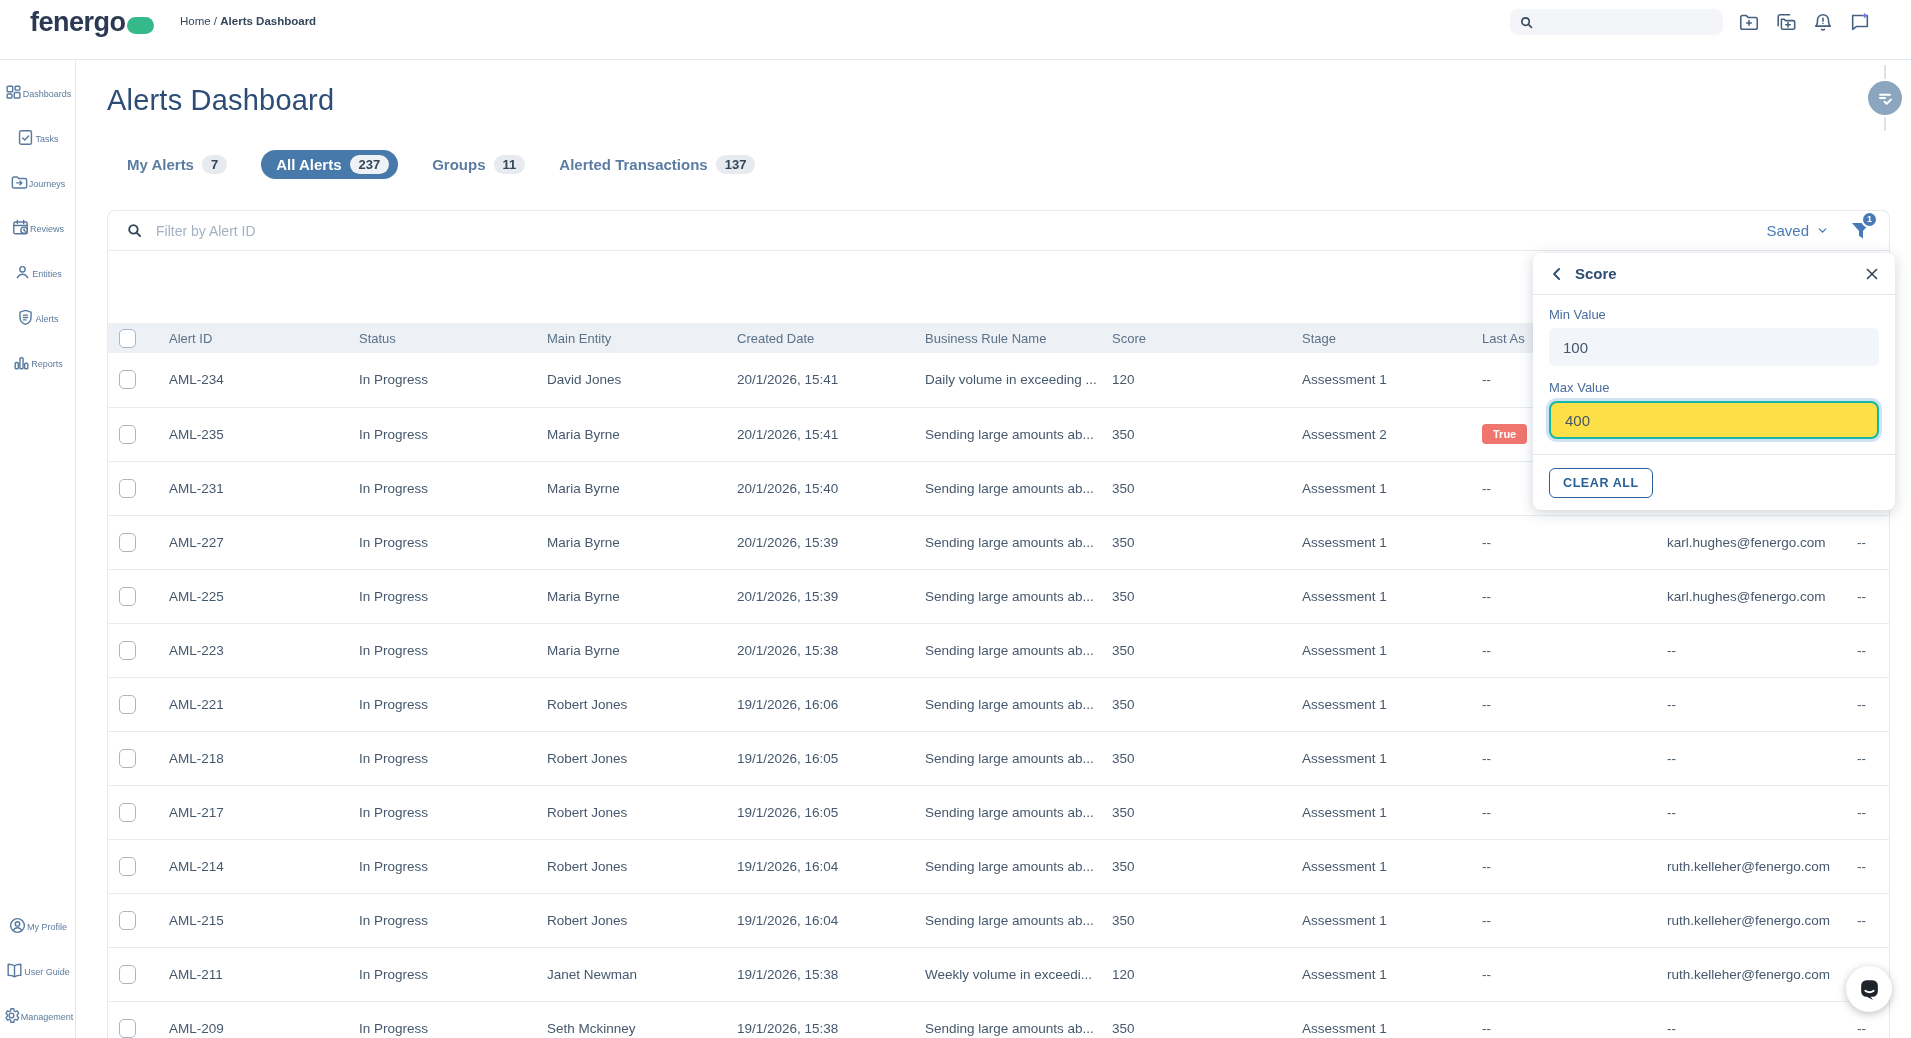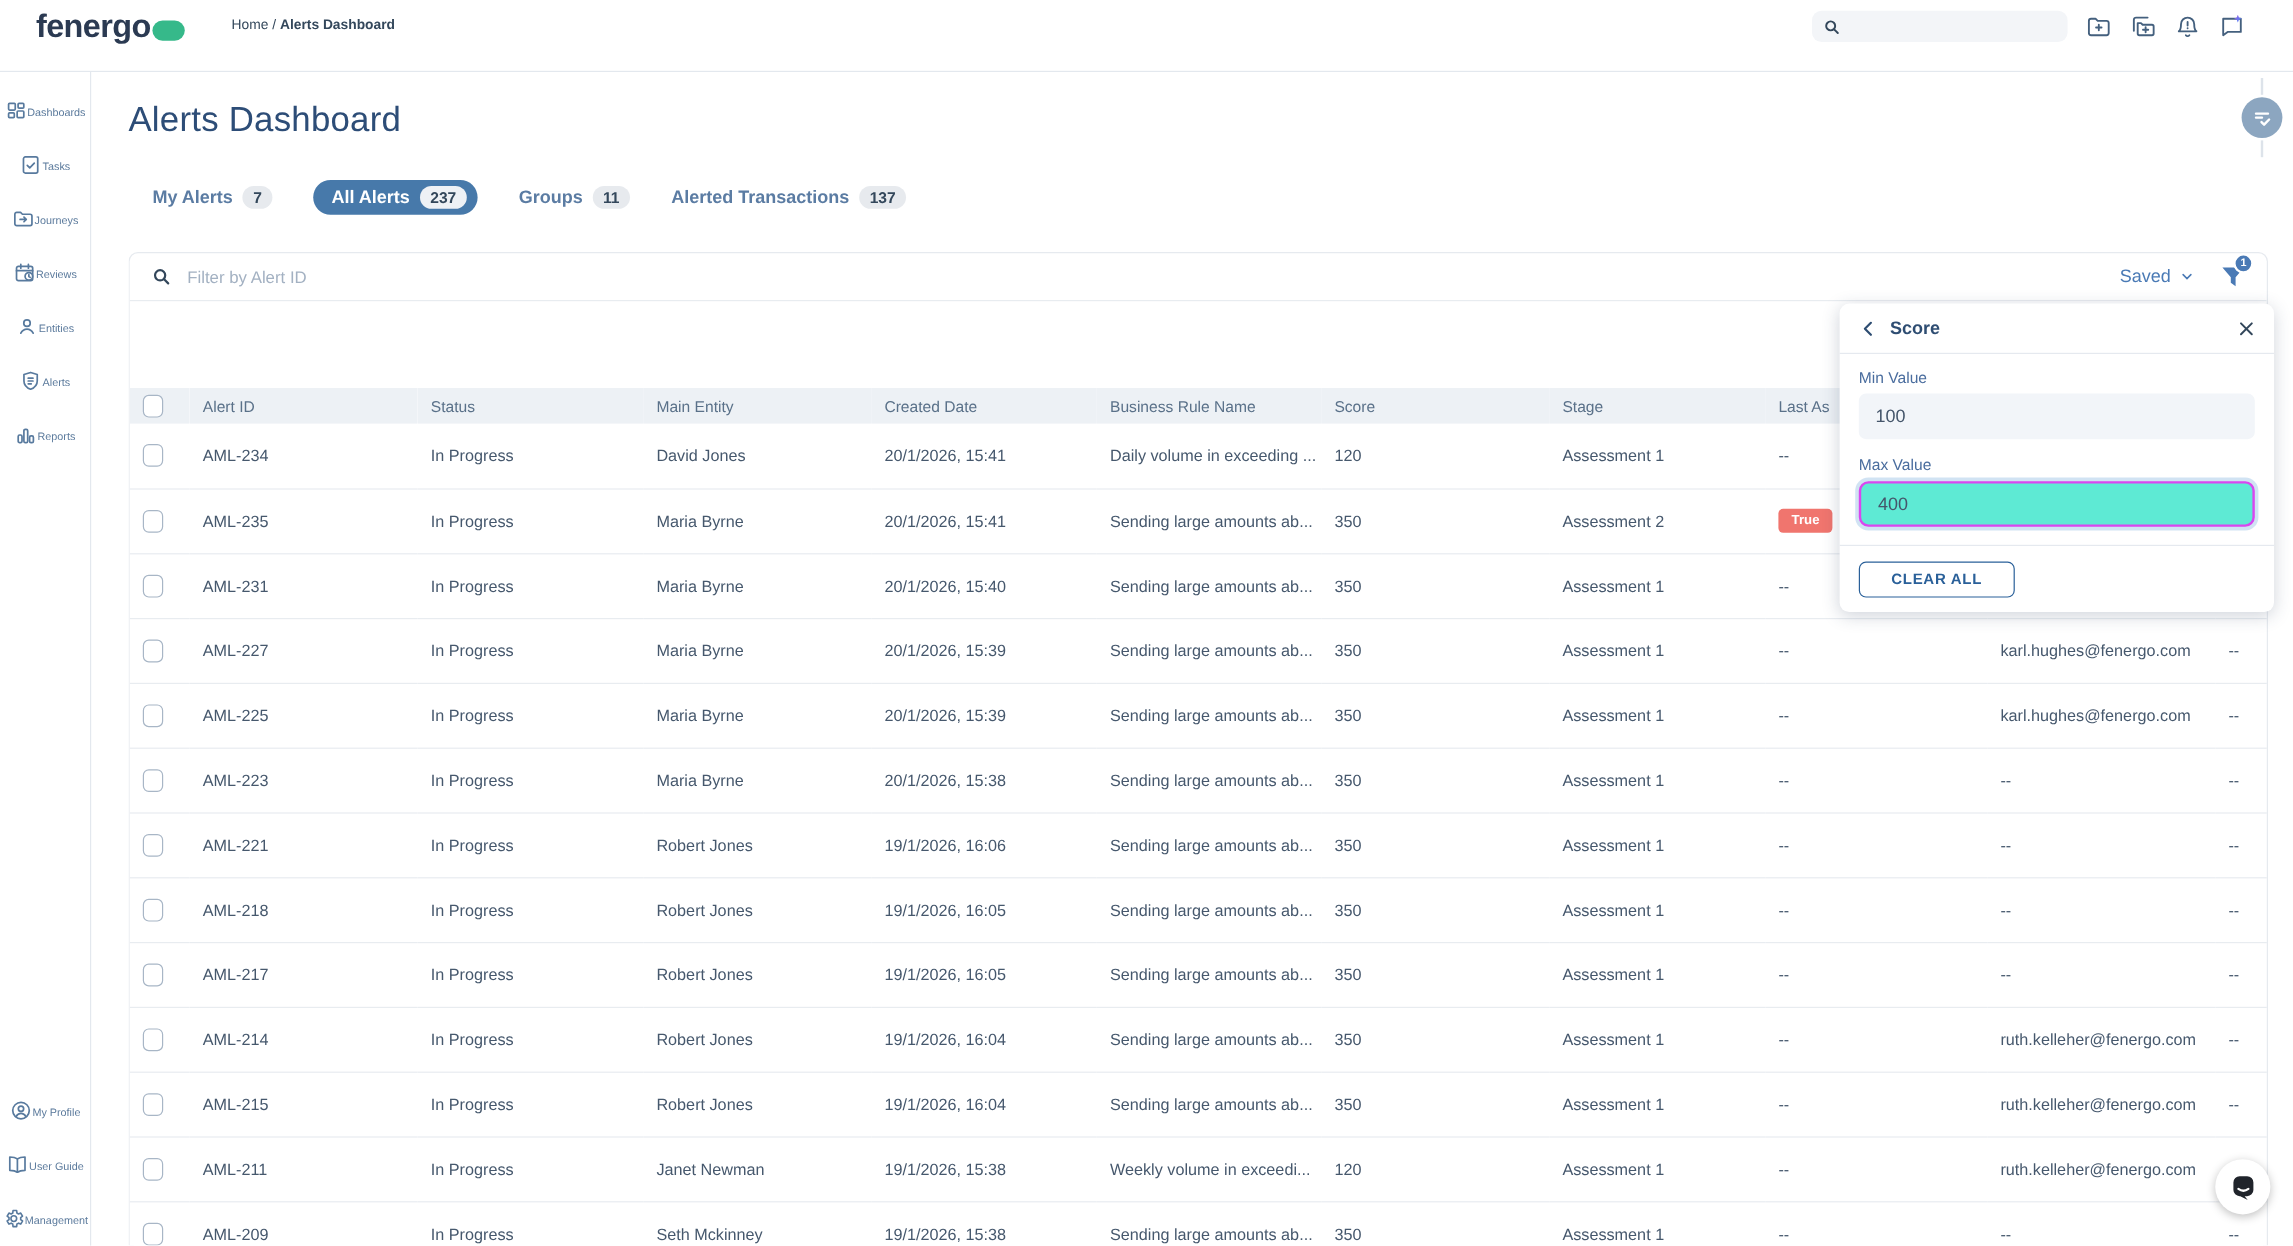--- a/index.html
+++ b/index.html
@@ -6,21 +6,21 @@
   html,body { width:1911px; height:1038px; overflow:hidden; background:#fff;
     font-family:"Liberation Sans", sans-serif; }
 
   
   .top-header { position:absolute; left:0; top:0; width:1911px; height:60px; background:#fff;
     border-bottom:1px solid #e3e8ee; z-index:60; }
   .logo { position:absolute; left:30px; top:7px; font-size:27px; font-weight:700; color:#2b3a52;
     letter-spacing:-0.5px; display:flex; align-items:center; }
   .logo-pill { display:inline-block; width:27px; height:17px; background:#36b98a; border-radius:10px;
     margin-left:1px; margin-top:6px; }
-  .breadcrumb { position:absolute; left:193px; top:15px; font-size:11.5px; color:#33475b; }
+  .breadcrumb { position:absolute; left:180px; top:15px; font-size:11.5px; color:#33475b; }
   .breadcrumb b { font-weight:700; }
   .global-search { position:absolute; left:1510px; top:9px; width:213px; height:26px; background:#f3f5f8;
     border-radius:8px; display:flex; align-items:center; padding-left:9px; }
   .global-search input { border:none; background:transparent; outline:none; width:170px; font-size:12px;
     color:#33475b; font-family:"Liberation Sans",sans-serif; }
   .hdr-icons { position:absolute; left:1738px; top:11px; display:flex; gap:15px; align-items:center; }
   .hdr-icons .ic { width:22px; height:22px; cursor:pointer; }
 
   
   .sidebar { position:absolute; left:0; top:44px; width:76px; height:994px; background:#fff;
@@ -76,26 +76,26 @@
     border-radius:8px; box-shadow:0 3px 14px rgba(40,60,90,0.22); z-index:80; }
   .sp-header { height:42px; display:flex; align-items:center; padding:0 14px 0 14px;
     border-bottom:1px solid #e5e9ef; }
   .sp-back { width:20px; height:20px; cursor:pointer; margin-right:8px; }
   .sp-title { font-size:15px; font-weight:700; color:#2e4d72; }
   .sp-close { margin-left:auto; width:18px; height:18px; cursor:pointer; }
   .sp-body { padding:12px 16px 0 16px; }
   .sp-label { font-size:13px; color:#4a6d9e; margin-bottom:6px; }
   .sp-input { width:330px; height:38px; border:none; background:#f2f5f9; border-radius:6px;
     font-size:15px; color:#45566b; padding:0 14px; outline:none; font-family:"Liberation Sans",sans-serif; }
-  .sp-input.focused { background:#5eead4; border:2px solid #d946ef; border-radius:8px;
+  .sp-input.focused { background:#fde047; border:2px solid #14b8a6; border-radius:8px;
     box-shadow:0 0 0 3px rgba(91,155,213,0.28); }
   .sp-gap { height:14px; }
   .sp-footer { margin-top:15px; border-top:1px solid #e5e9ef; padding:13px 16px 0 16px; }
   .clear-btn { display:inline-block; border:1.5px solid #2a6099; color:#2a6099; background:#fff;
-    font-size:12.5px; font-weight:700; letter-spacing:0.6px; border-radius:6px; padding:7px 26px;
+    font-size:12.5px; font-weight:700; letter-spacing:0.6px; border-radius:6px; padding:7px 13px;
     cursor:pointer; font-family:"Liberation Sans",sans-serif; }
 
   
   .side-toggle { position:absolute; left:1868px; top:81px; width:34px; height:34px; border-radius:50%;
     background:#8ca6c0; z-index:70; display:flex; align-items:center; justify-content:center; cursor:pointer; }
   .toggle-line { position:absolute; left:1884px; width:2px; height:14px; background:#dde3ea; z-index:69; }
   .chat-launcher { position:absolute; left:1846px; top:966px; width:46px; height:46px; border-radius:50%;
     background:#fff; box-shadow:0 2px 8px rgba(0,0,0,0.25); z-index:90; display:flex; align-items:center;
     justify-content:center; cursor:pointer; }
 </style>

